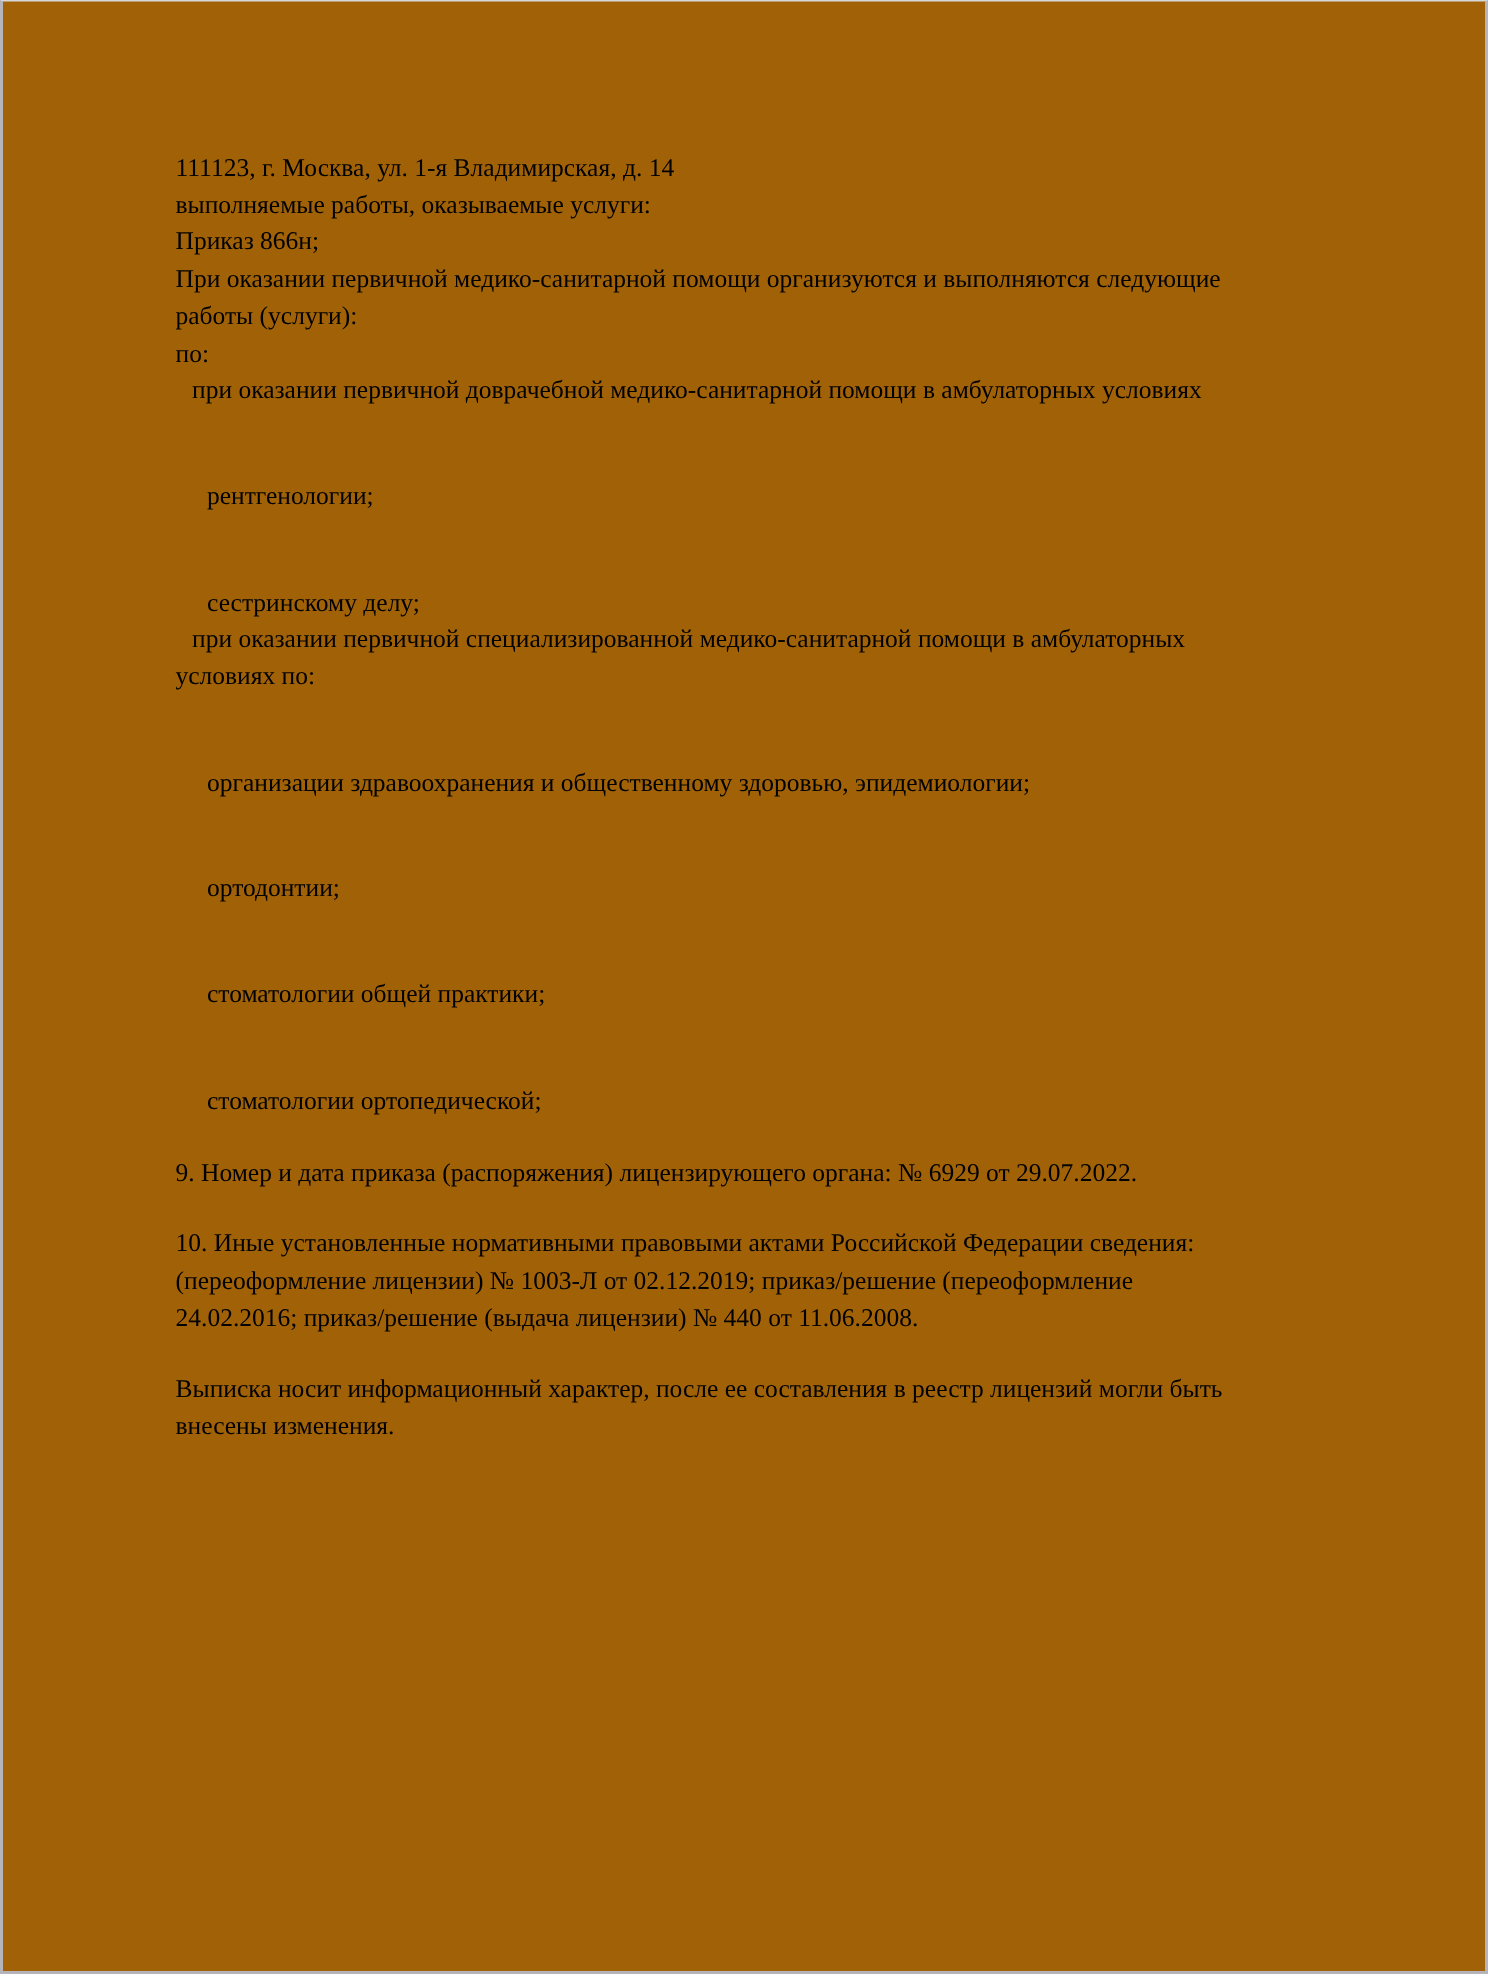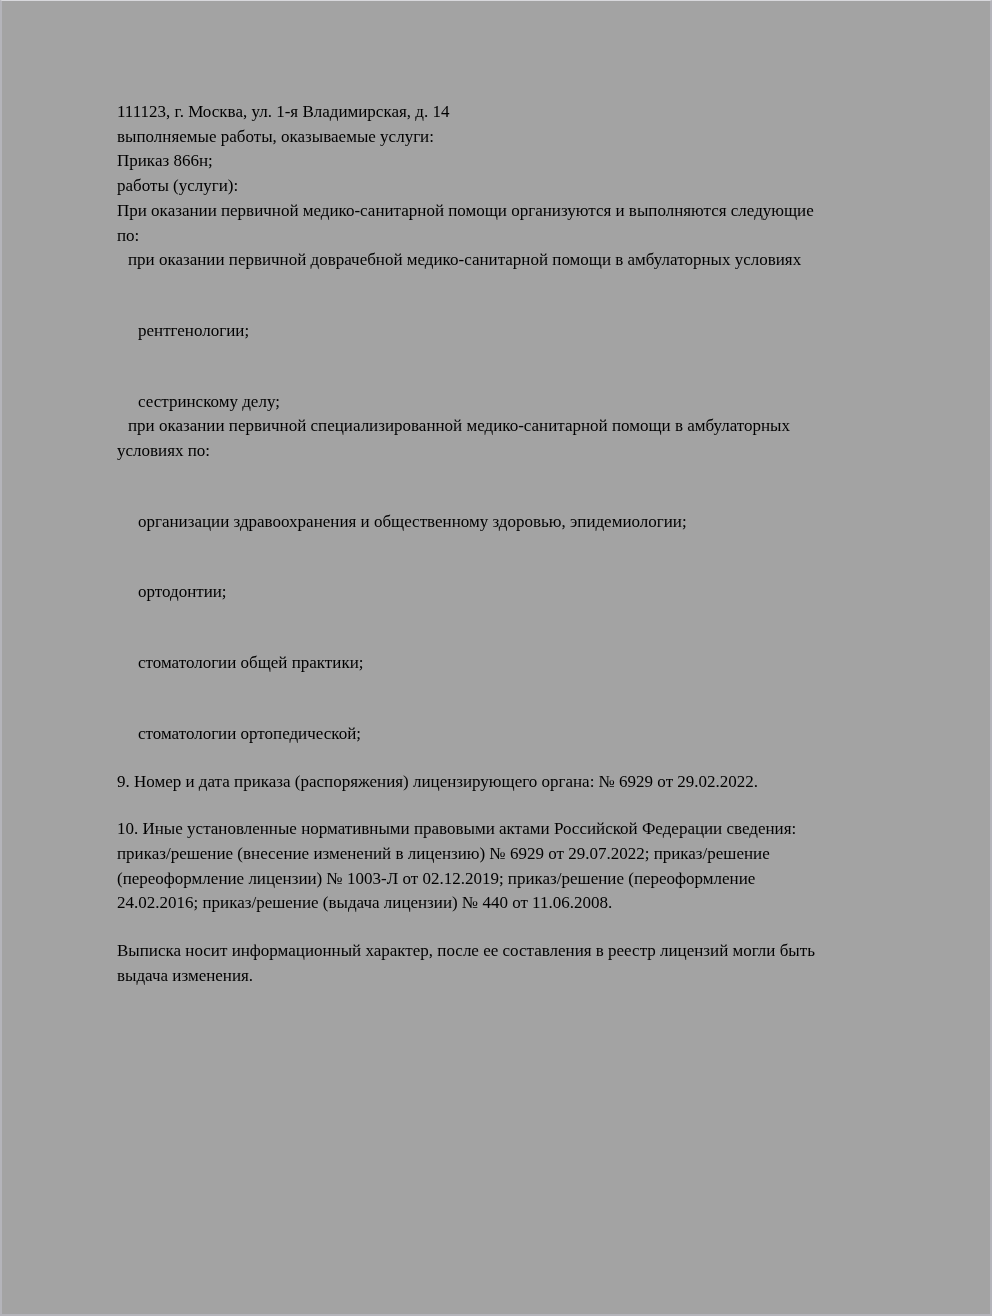--- a/index.html
+++ b/index.html
@@ -9,21 +9,21 @@
   body {
     width: 992px;
     height: 1316px;
     background: #ffffff;
     overflow: hidden;
   }
   .page {
     box-sizing: border-box;
     width: 992px;
     height: 1316px;
-    background: #a3a3a3;
+    background: #a16207;
     border-left: 2px solid #b4b4ba;
     border-right: 2px solid #b4b4ba;
     border-bottom: 2px solid #b4b4ba;
     border-top: 1px solid #d8d8dc;
   }
   .content {
     box-sizing: border-box;
     padding: 99px 30px 0 115px;
     width: 988px;
     color: #000000;
@@ -43,40 +43,39 @@
 </style>
 </head>
 <body>
 
 <div class="page">
   <div class="content">
       <div class="section">
         <div class="line indent-none">111123, г. Москва, ул. 1-я Владимирская, д. 14</div>
         <div class="line indent-none">выполняемые работы, оказываемые услуги:</div>
         <div class="line indent-none">Приказ 866н;</div>
+        <div class="line indent-none">При оказании первичной медико-санитарной помощи организуются и выполняются следующие</div>
         <div class="line indent-none">работы (услуги):</div>
-        <div class="line indent-none">При оказании первичной медико-санитарной помощи организуются и выполняются следующие</div>
         <div class="line indent-none">по:</div>
         <div class="line indent-small">при оказании первичной доврачебной медико-санитарной помощи в амбулаторных условиях</div>
         <div class="line indent-list">рентгенологии;</div>
         <div class="line indent-list">сестринскому делу;</div>
         <div class="line indent-small">при оказании первичной специализированной медико-санитарной помощи в амбулаторных</div>
         <div class="line indent-none">условиях по:</div>
         <div class="line indent-list">организации здравоохранения и общественному здоровью, эпидемиологии;</div>
         <div class="line indent-list">ортодонтии;</div>
         <div class="line indent-list">стоматологии общей практики;</div>
         <div class="line indent-list">стоматологии ортопедической;</div>
       </div>
       <div class="section">
-        <div class="line indent-none">9. Номер и дата приказа (распоряжения) лицензирующего органа: № 6929 от 29.02.2022.</div>
+        <div class="line indent-none">9. Номер и дата приказа (распоряжения) лицензирующего органа: № 6929 от 29.07.2022.</div>
       </div>
       <div class="section">
         <div class="line indent-none">10. Иные установленные нормативными правовыми актами Российской Федерации сведения:</div>
-        <div class="line indent-none">приказ/решение (внесение изменений в лицензию) № 6929 от 29.07.2022; приказ/решение</div>
         <div class="line indent-none">(переоформление лицензии) № 1003-Л от 02.12.2019; приказ/решение (переоформление</div>
         <div class="line indent-none">24.02.2016; приказ/решение (выдача лицензии) № 440 от 11.06.2008.</div>
       </div>
       <div class="section">
         <div class="line indent-none">Выписка носит информационный характер, после ее составления в реестр лицензий могли быть</div>
-        <div class="line indent-none">выдача изменения.</div>
+        <div class="line indent-none">внесены изменения.</div>
       </div>
     </div>
 </div>
 
 </body></html>

